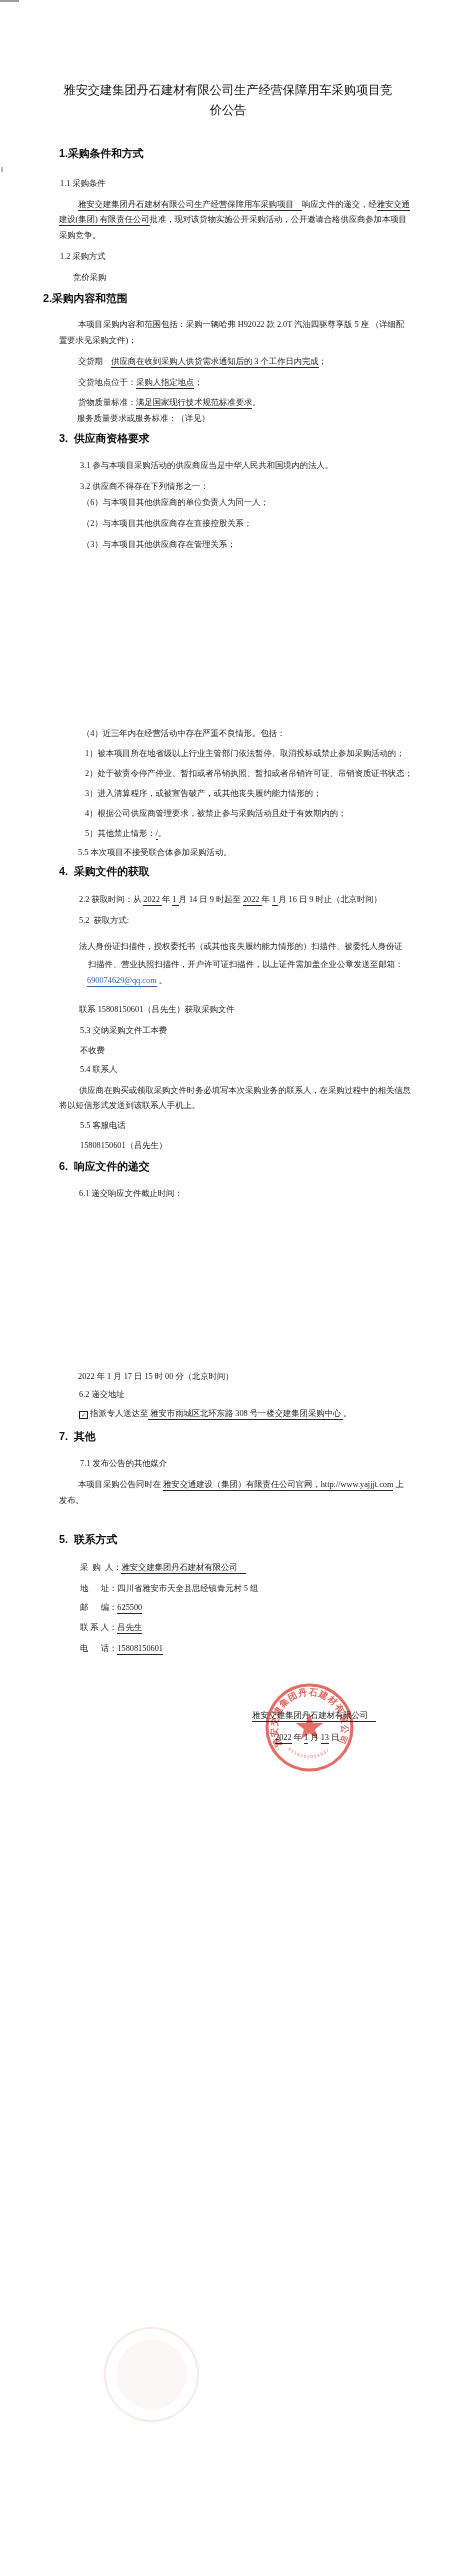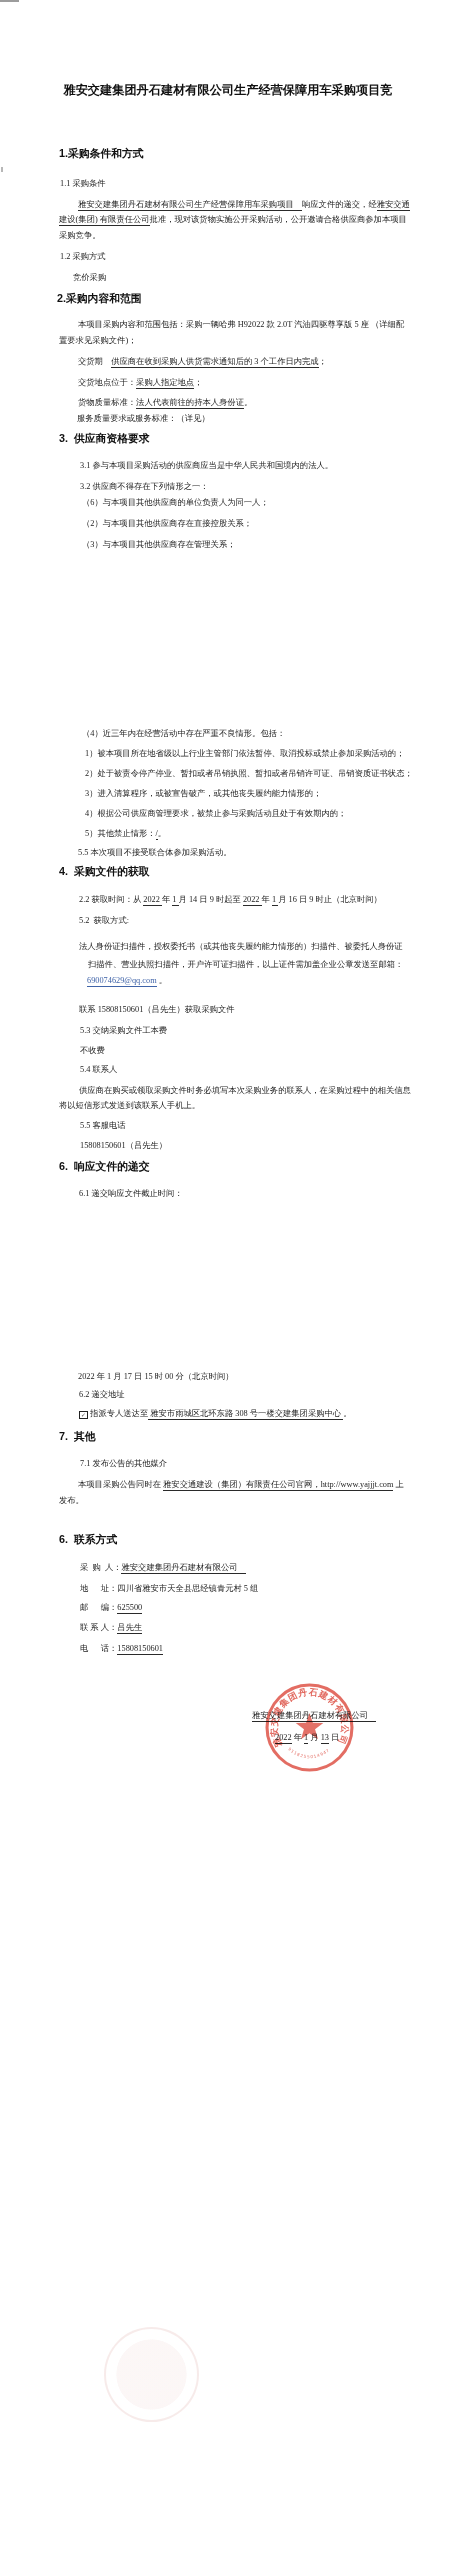--- a/index.html
+++ b/index.html
@@ -1,54 +1,55 @@
 <!DOCTYPE html>
 <html style="font-size:9px"><head>
 <meta charset="utf-8">
 <style>
   html,body{margin:0;padding:0;background:#ffffff;}
   #page{position:relative;width:456px;height:2576px;background:#ffffff;overflow:hidden;
         font-family:"Liberation Serif","DejaVu Serif",serif;color:#1c1c1c;}
   .ln{position:absolute;white-space:pre;font-size:8.3px;line-height:11.4px;color:#1c1c1c;}
   .ctr{left:0;width:456px;text-align:center;}
-  .ttl{font-family:"Liberation Sans","DejaVu Sans",sans-serif;font-weight:bold;font-size:12.2px;color:#111;}
+  .ttl{font-family:"Liberation Sans","DejaVu Sans",sans-serif;font-weight:normal;font-size:12.2px;color:#111;}
   .h{font-family:"Liberation Sans","DejaVu Sans",sans-serif;font-weight:bold;font-size:10.8px;color:#111;}
   .u{border-bottom:0.6px solid #2a2a2a;padding-bottom:0.6px;}
   .link{color:#3f63a8;border-bottom:0.6px solid #3f63a8;padding-bottom:0.6px;}
   .cbox{display:inline-block;width:6.8px;height:6.8px;border:0.9px solid #222;margin-right:2.3px;
         vertical-align:-0.6px;text-align:center;line-height:6.3px;font-size:5.7px;white-space:normal;}
   .noise{position:absolute;background:#4a4a4a;}
   #ghost{position:absolute;left:104px;top:2327px;width:91px;height:91px;border-radius:50%;
          border:2.8px solid rgba(205,130,125,0.16);
          background:radial-gradient(circle, rgba(215,150,145,0.08) 0 54%, transparent 55%);}
 </style>
 </head>
 <body>
 
 <div id="page">
 
   <div class="noise" style="left:0;top:0;width:19.4px;height:2.3px;opacity:.55"></div>
   <div class="noise" style="left:1.1px;top:167px;width:1.7px;height:5.1px;opacity:.4"></div>
 
   <div class="ln ctr ttl" style="top:85px"><span>雅安交建集团丹石建材有限公司生产经营保障用车采购项目竞</span></div>
+  <div class="ln ctr ttl" style="top:105px"><span>价公告</span></div>
 
   <div class="ln h" style="top:148px;left:59px">1.采购条件和方式</div>
   <div class="ln" style="top:178px;left:60px">1.1 采购条件</div>
   <div class="ln" style="top:199px;left:78px"><span class="u">雅安交建集团丹石建材有限公司生产经营保障用车采购项目　</span><span>响应文件的递交，经</span><span class="u">雅安交通</span></div>
   <div class="ln" style="top:214px;left:59px"><span class="u">建设(集团) 有限责任公司</span><span>批准，现对该货物实施公开采购活动，公开邀请合格供应商参加本项目</span></div>
   <div class="ln" style="top:230px;left:59px">采购竞争。</div>
   <div class="ln" style="top:251px;left:60px">1.2 采购方式</div>
   <div class="ln" style="top:272px;left:73px">竞价采购</div>
 
-  <div class="ln h" style="top:293px;left:57px">2.采购内容和范围</div>
+  <div class="ln h" style="top:293px;left:43px">2.采购内容和范围</div>
   <div class="ln" style="top:319px;left:78px">本项目采购内容和范围包括：采购一辆哈弗 H92022 款 2.0T 汽油四驱尊享版 5 座 （详细配</div>
   <div class="ln" style="top:335px;left:59px">置要求见采购文件)；</div>
   <div class="ln" style="top:356px;left:78px"><span>交货期　</span><span class="u">供应商在收到采购人供货需求通知后的 3 个工作日内完成</span><span>；</span></div>
   <div class="ln" style="top:377px;left:78px"><span>交货地点位于：</span><span class="u">采购人指定地点</span><span>；</span></div>
-  <div class="ln" style="top:397px;left:78px"><span>货物质量标准：</span><span class="u">法人代表前往的持本人身份证</span><span>。</span></div>
+  <div class="ln" style="top:397px;left:78px"><span>货物质量标准：</span><span class="u">满足国家现行技术规范标准要求</span><span>。</span></div>
   <div class="ln" style="top:413px;left:77px">服务质量要求或服务标准：（详见）</div>
 
   <div class="ln h" style="top:433px;left:59px">3.  供应商资格要求</div>
   <div class="ln" style="top:460px;left:80px">3.1 参与本项目采购活动的供应商应当是中华人民共和国境内的法人。</div>
   <div class="ln" style="top:481px;left:80px">3.2 供应商不得存在下列情形之一：</div>
   <div class="ln" style="top:497px;left:82px">（6）与本项目其他供应商的单位负责人为同一人；</div>
   <div class="ln" style="top:518px;left:82px">（2）与本项目其他供应商存在直接控股关系；</div>
   <div class="ln" style="top:539px;left:82px">（3）与本项目其他供应商存在管理关系；</div>
   <div class="ln" style="top:728px;left:82px">（4）近三年内在经营活动中存在严重不良情形。包括：</div>
   <div class="ln" style="top:748px;left:85px">1）被本项目所在地省级以上行业主管部门依法暂停、取消投标或禁止参加采购活动的；</div>
@@ -77,21 +78,21 @@
   <div class="ln" style="top:1188px;left:79px">6.1 递交响应文件截止时间：</div>
   <div class="ln" style="top:1371px;left:78px">2022 年 1 月 17 日 15 时 00 分（北京时间）</div>
   <div class="ln" style="top:1389px;left:79px">6.2 递交地址</div>
   <div class="ln" style="top:1408px;left:79px"><span class="cbox">✓</span><span>指派专人送达至</span><span class="u"> 雅安市雨城区北环东路 308 号一楼交建集团采购中心 </span><span>。</span></div>
 
   <div class="ln h" style="top:1431px;left:59px">7.  其他</div>
   <div class="ln" style="top:1458px;left:80px">7.1 发布公告的其他媒介</div>
   <div class="ln" style="top:1479px;left:78px"><span>本项目采购公告同时在 </span><span class="u">雅安交通建设（集团）有限责任公司官网，http://www.yajjjt.com</span><span> 上</span></div>
   <div class="ln" style="top:1495px;left:59px">发布。</div>
 
-  <div class="ln h" style="top:1534px;left:59px">6.  联系方式</div>
+  <div class="ln h" style="top:1534px;left:59px">5.  联系方式</div>
   <div class="ln" style="top:1562px;left:80px"><span>采  购  人：</span><span class="u">雅安交建集团丹石建材有限公司　</span></div>
   <div class="ln" style="top:1583px;left:80px"><span>地      址：</span><span>四川省雅安市天全县思经镇青元村 5 组</span></div>
   <div class="ln" style="top:1602px;left:80px"><span>邮      编：</span><span class="u">625500</span></div>
   <div class="ln" style="top:1622px;left:80px"><span>联 系 人：</span><span class="u">吕先生</span></div>
   <div class="ln" style="top:1643px;left:80px"><span>电      话：</span><span class="u">15808150601</span></div>
 
   <div class="ln" style="top:1710px;left:252px;z-index:1"><span class="u">雅安交建集团丹石建材有限公司　</span></div>
   <div class="ln" style="top:1732px;left:275px;z-index:1"><span class="u">2022</span><span> 年 </span><span class="u">1</span><span> 月 </span><span class="u">13</span><span> 日</span></div>
 
   <svg style="position:absolute;left:262px;top:1680px;z-index:2;mix-blend-mode:multiply;opacity:.92" width="95" height="95" viewBox="0 0 170 170">

